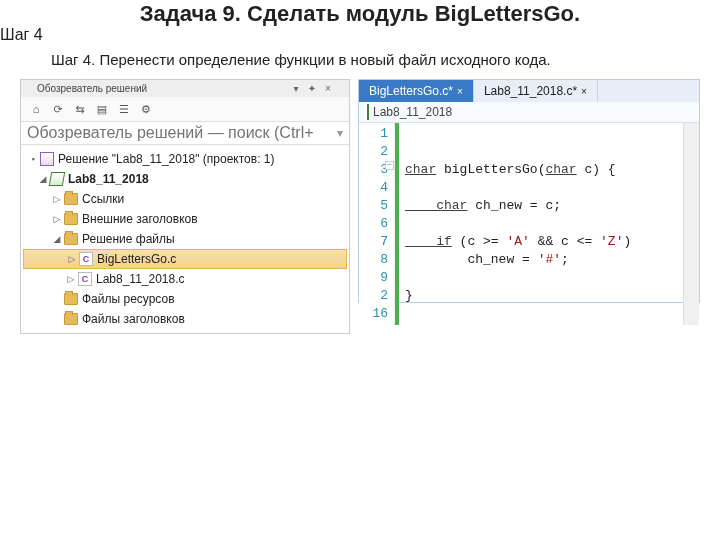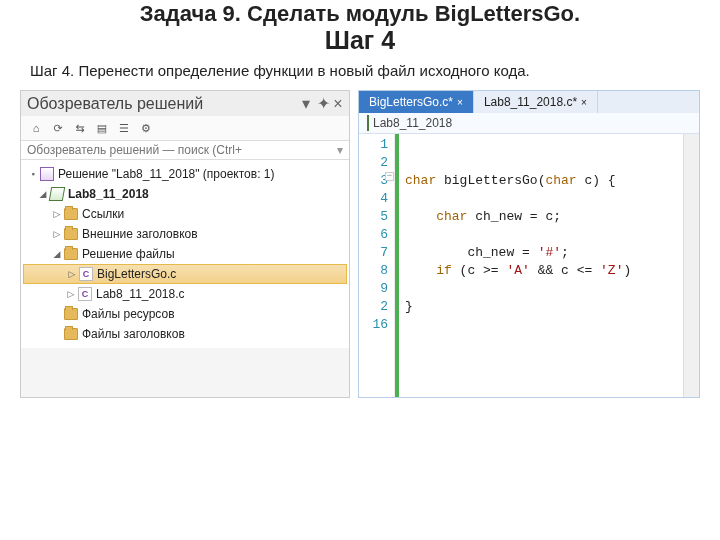--- a/index.html
+++ b/index.html
@@ -9,73 +9,73 @@
     font-family: "Segoe UI", Arial, sans-serif;
     font-size: 12px;
     color: #222;
     overflow: hidden;
   }
   .slide-title {
     font-size: 22px; font-weight: 700;
     text-align: center; padding: 0 10px 0; line-height: 1.25;
   }
   .slide-sub {
-    font-size: 25px; font-weight: 700; text-align: center; margin-top: -2px;
+    font-size: 16px; font-weight: 400; margin-top: -2px;
   }
   .slide-desc {
-    font-size: 15px; padding: 6px 30px 10px 30px; line-height: 1.3;
+    font-size: 15px; padding: 6px 30px 10px 30px; line-height: 1.3; margin-left: 21px;
   }
   .workspace {
     display: flex; gap: 8px; padding: 0 20px;
   }
   
   .panel {
     width: 330px; border: 1px solid #ccc; background: #f5f5f5;
   }
   .panel-title {
     display: flex; align-items: center; justify-content: space-between;
-    padding: 3px 6px; background: #eee; color: #444; font-size: 16px;
+    padding: 3px 16px; background: #eee; color: #444; font-size: 10px;
   }
   .panel-title .rt { display:flex; gap:6px; align-items:center; }
   .panel-title .rt span { width:10px; text-align:center; color:#666; }
   .toolbar {
     display:flex; align-items:center; gap:4px; padding:3px 6px;
     background:#fafafa; border-bottom:1px solid #ddd;
   }
   .tb-btn {
     width:18px; height:18px; display:flex; align-items:center; justify-content:center;
     font-size:11px; color:#555;
   }
   .search {
     display:flex; align-items:center; padding:2px 6px;
     background:#fff; border-bottom:1px solid #ddd; color:#999;
   }
   .search input {
-    flex:1; border:none; outline:none; font-size:12px; color:#1d4ed8;
+    flex:1; border:none; outline:none; font-size:16px; color:#1d4ed8;
     background:transparent;
   }
   .tree { padding:4px 2px; background:#fff; font-size:12px; }
   .node { display:flex; align-items:center; height:20px; padding:0 4px; white-space:nowrap; }
   .node .arrow { width:12px; color:#666; font-size:9px; text-align:center; }
   .node .icon { width:16px; height:16px; display:flex; align-items:center; justify-content:center; margin-right:3px; }
   .node .lbl { }
   .node.bold .lbl { font-weight:700; }
   .node.sel { background: linear-gradient(#f7e0b0,#f3d18a); border:1px solid #e7b84a; height:20px; }
   .indent1 { padding-left:14px; }
   .indent2 { padding-left:28px; }
   .indent3 { padding-left:42px; }
   .ic-folder { width:14px;height:12px;background:#e6b95a;border:1px solid #c99a3a;border-radius:1px; position:relative;}
   .ic-folder::before{content:"";position:absolute;top:-3px;left:0;width:6px;height:3px;background:#e6b95a;border:1px solid #c99a3a;border-bottom:none;}
   .ic-sol { width:14px;height:14px;border:1px solid #8b5fb3;background:linear-gradient(#fff,#e7d7f3); }
   .ic-proj { width:14px;height:14px;border:1px solid #4a7a3a;background:linear-gradient(#fff,#d9ecd0); transform:skewX(-10deg);}
   .ic-c { width:14px;height:14px;border:1px solid #bbb;background:#fff;display:flex;align-items:center;justify-content:center;font-size:9px;font-weight:700;color:#7a3ea8;}
   
   .editor {
     flex:1; border:1px solid #b7cde8; background:#fff;
-    display:flex; flex-direction:column; height: 308px;
+    display:flex; flex-direction:column; height: 224px;
   }
   .tabs { display:flex; background:#e8eef7; }
   .tab {
     padding:4px 10px; font-size:12px; display:flex; align-items:center; gap:4px;
     border-right:1px solid #c8d6ea;
   }
   .tab.active { background:#3979c6; color:#fff; }
   .tab .x { font-size:10px; }
   .crumb {
     padding:3px 8px; border-bottom:1px solid #d6e1f1; background:#f7fafe;
@@ -86,21 +86,21 @@
     font-size:13px;
   }
   .gutter {
     width:36px; text-align:right; padding:2px 6px 2px 2px;
     color:#2b91af; background:#fff; border-right:1px solid #eee;
   }
   .gutter div { height:18px; line-height:18px; }
   .bar-green { width:4px; background:#4caf50; }
   .lines { flex:1; padding:2px 6px; position:relative; }
   .lines .ln { height:18px; line-height:18px; white-space:pre; }
-  .kw { color:#a16207; }
+  .kw { color:#404040;text-decoration:underline; }
   .str { color:#a31515; }
   .outline { position:absolute; left:-14px; top:38px; font-size:9px; color:#888; border:1px solid #ccc; width:9px; height:9px; line-height:7px; text-align:center; background:#fff;}
   .scroll { width:16px; background:#f0f0f0; border-left:1px solid #ddd; }
 </style>
 </head>
 <body>
 
 <div class="slide-title">Задача 9. Сделать модуль BigLettersGo.</div>
 <div class="slide-sub">Шаг 4</div>
 <div class="slide-desc">Шаг 4. Перенести определение функции в новый файл исходного кода.</div>
@@ -226,22 +226,22 @@
       </div>
       <div class="bar-green"></div>
       <div class="lines">
         <div class="outline">−</div>
         <div class="ln"></div>
         <div class="ln"></div>
         <div class="ln"><span class="kw">char</span><span> bigLettersGo(</span><span class="kw">char</span><span> c) {</span></div>
         <div class="ln"></div>
         <div class="ln"><span class="kw">    char</span><span> ch_new = c;</span></div>
         <div class="ln"></div>
+        <div class="ln"><span class="kw">    if</span><span> (c &gt;= </span><span class="str">'A'</span><span> &amp;&amp; c &lt;= </span><span class="str">'Z'</span><span>)</span></div>
         <div class="ln"><span>        ch_new = </span><span class="str">'#'</span><span>;</span></div>
-        <div class="ln"><span class="kw">    if</span><span> (c &gt;= </span><span class="str">'A'</span><span> &amp;&amp; c &lt;= </span><span class="str">'Z'</span><span>)</span></div>
         <div class="ln"></div>
         <div class="ln"><span>}</span></div>
       </div>
       <div class="scroll"></div>
     </div>
   </div>
 
 </div>
 
 </body></html>

